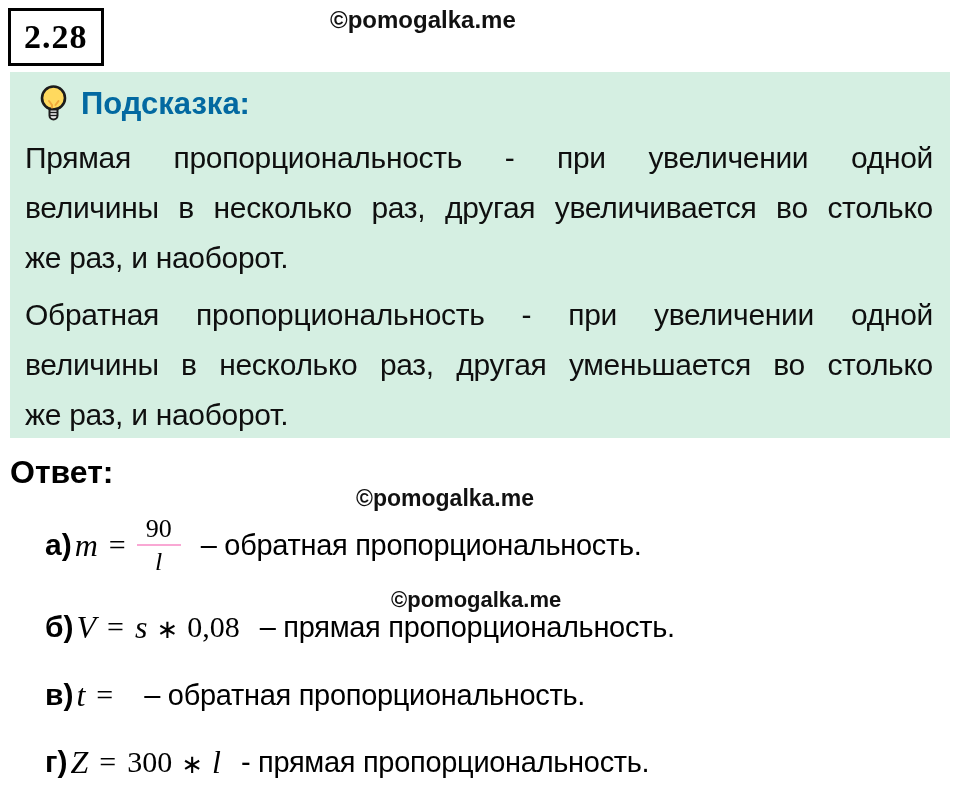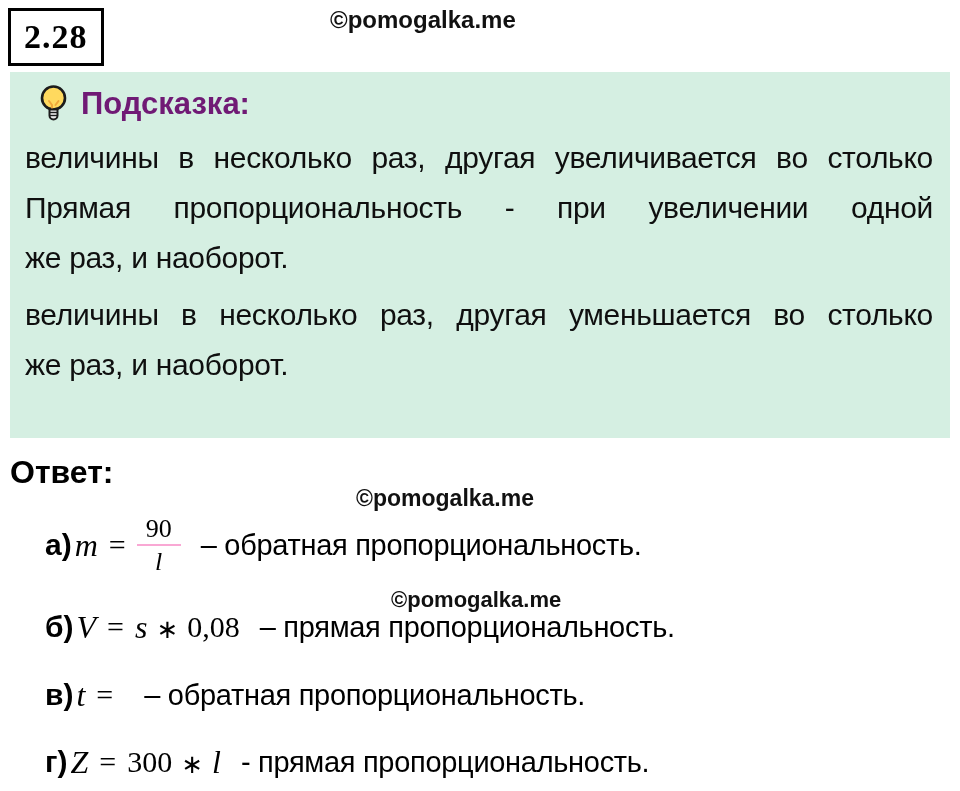--- a/index.html
+++ b/index.html
@@ -18,21 +18,21 @@
   .wm-top{left:330px;top:6px;font-size:24px;}
   .wm-mid{left:356px;top:485px;font-size:23px;}
   .wm-low{left:391px;top:587px;font-size:22px;z-index:2;}
   
   .hint-box{
     position:absolute;left:10px;top:72px;width:940px;height:366px;
     background:#d5efe2;box-sizing:border-box;
   }
   .hint-title{
     position:absolute;left:28px;top:12px;display:flex;align-items:center;gap:12px;
-    font-size:31px;font-weight:700;color:#701a75;
+    font-size:31px;font-weight:700;color:#0369a1;
   }
   .bulb{flex:0 0 auto;display:block;}
   .hint-para{position:absolute;left:15px;width:908px;color:#0f0f0f;}
   .hint-p1{top:61px;}
   .hint-p2{top:218px;}
   .jline{
     font-size:30px;line-height:50px;letter-spacing:-0.3px;
     text-align:justify;text-align-last:justify;white-space:normal;
   }
   .jline-last{text-align:left;text-align-last:left;}
@@ -69,25 +69,26 @@
       <svg class="bulb" width="31" height="40" viewBox="0 0 31 40">
         <circle cx="15.5" cy="14" r="11.5" fill="#ffd95e" stroke="#1c1c1c" stroke-width="2.6"></circle>
         <path d="M11 17 l3 4 m3.5 0 l3 -4 m-6.5 4 v3" stroke="#f0a73a" stroke-width="2" fill="none" stroke-linecap="round"></path>
         <path d="M11.5 25.5 h8 v6 a4 4 0 0 1 -8 0 z" fill="#ececec" stroke="#1c1c1c" stroke-width="2"></path>
         <line x1="11.5" y1="28.5" x2="19.5" y2="28.5" stroke="#1c1c1c" stroke-width="1.4"></line>
         <line x1="11.5" y1="31.5" x2="19.5" y2="31.5" stroke="#1c1c1c" stroke-width="1.4"></line>
       </svg>
       <span>Подсказка:</span>
     </div>
     <div class="hint-para hint-p1">
+      <div class="jline">Прямая пропорциональность - при увеличении одной</div>
       <div class="jline">величины в несколько раз, другая увеличивается во столько</div>
-      <div class="jline">Прямая пропорциональность - при увеличении одной</div>
       <div class="jline jline-last">же раз, и наоборот.</div>
     </div>
     <div class="hint-para hint-p2">
+      <div class="jline">Обратная пропорциональность - при увеличении одной</div>
       <div class="jline">величины в несколько раз, другая уменьшается во столько</div>
       <div class="jline jline-last">же раз, и наоборот.</div>
     </div>
   </div>
 
   <div class="answer-title">Ответ:</div>
 
   <div class="wm wm-mid">©pomogalka.me</div>
   <div class="wm wm-low">©pomogalka.me</div>
 

